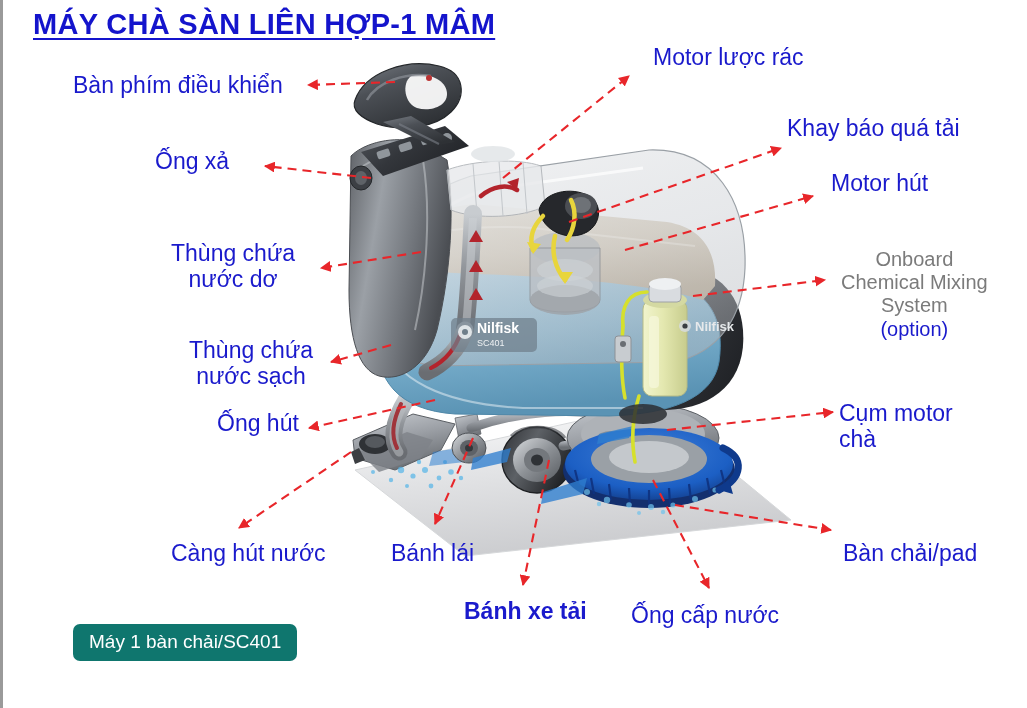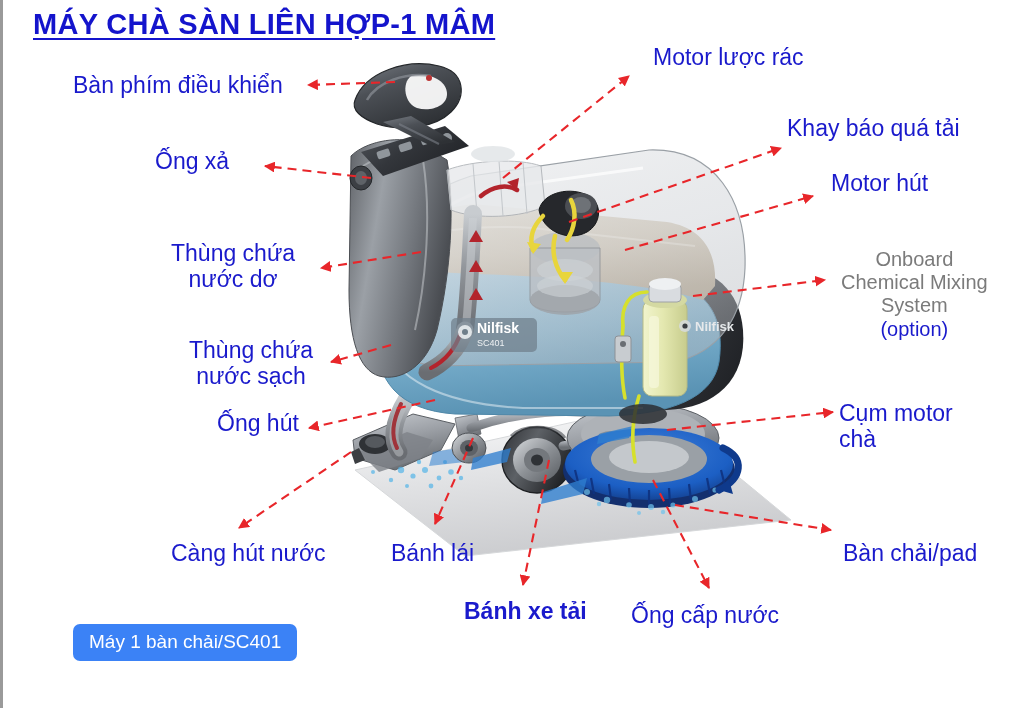--- a/index.html
+++ b/index.html
@@ -61,21 +61,21 @@
     pointer-events: none;
   }
   #machine { pointer-events: none; }
 
   
   #badge {
     position: absolute;
     left: 70px;
     top: 624px;
     padding: 7px 16px 8px 16px;
-    background: #3b82f6;
+    background: #0f766e;
     color: #ffffff;
     font-size: 19px;
     border-radius: 7px;
     white-space: nowrap;
   }
 </style>
 </head>
 <body>
 
 <div id="page">

